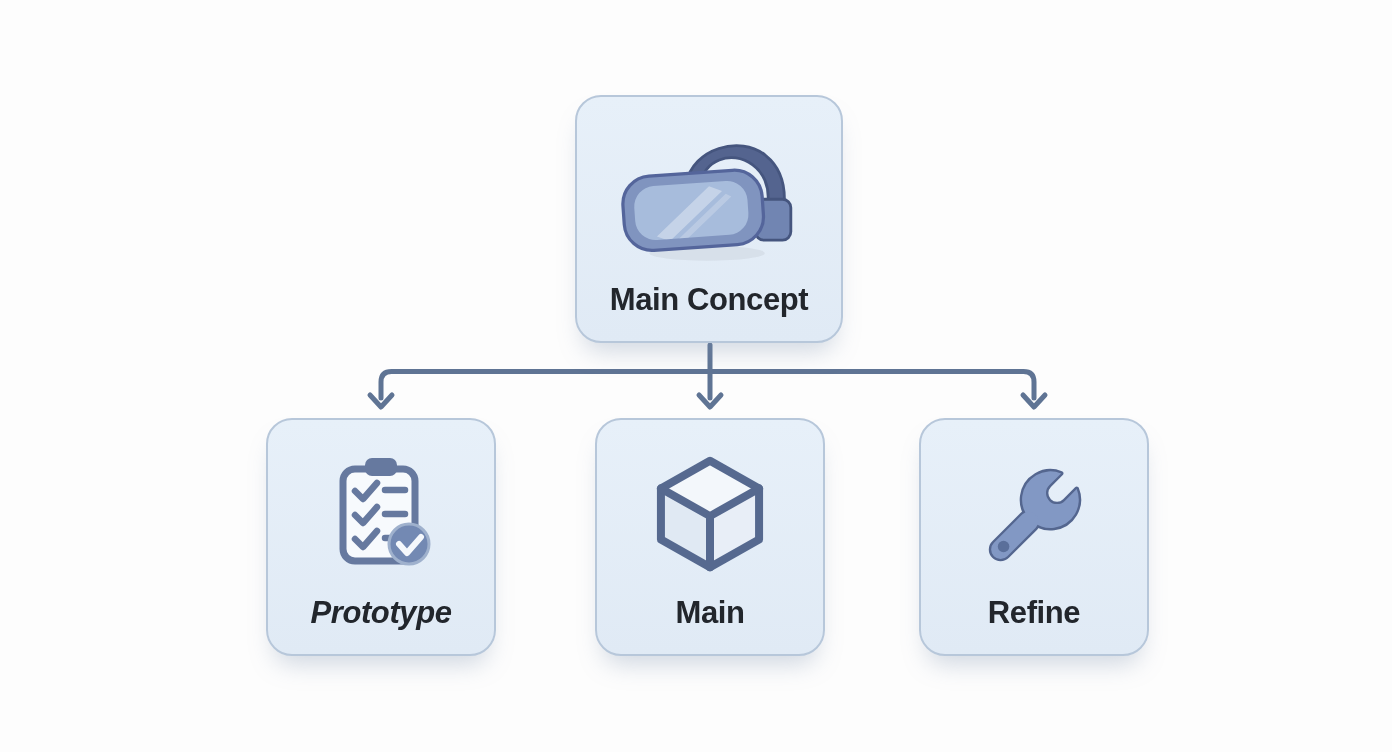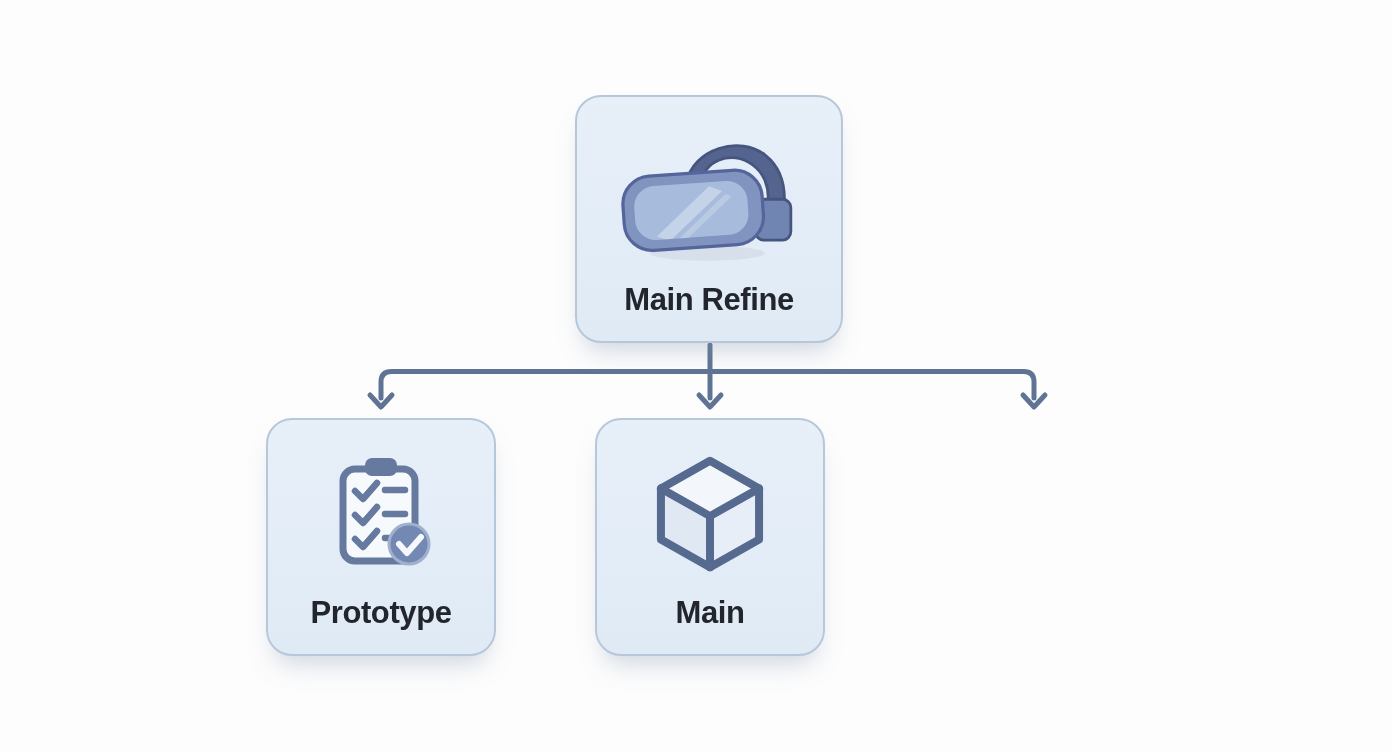--- a/index.html
+++ b/index.html
@@ -16,21 +16,21 @@
     border:2px solid #b7c7da; border-radius:26px;
     box-shadow:0 16px 24px -8px rgba(125,145,175,0.35);
   }
   .icon-wrap { flex:1; display:flex; align-items:center; justify-content:center; width:100%; padding-top:10px; }
   .node-label {
     font-size:31px; font-weight:bold; color:#22262c;
     letter-spacing:-0.4px; margin-bottom:26px; line-height:1;
   }
   .root-node  { left:575px; top:95px;  width:268px; height:248px; }
   .child-node { top:418px; height:238px; width:230px; }
-  .child-1 { left:266px; }
+  .child-1 { left:266px;font-style:italic; }
   .child-2 { left:595px; }
   .child-3 { left:919px; }
 </style>
 </head>
 <body>
 
 <div class="canvas">
 
   <svg class="connectors" viewBox="0 0 1392 752" fill="none" stroke="#5f7494" stroke-width="5" stroke-linecap="round" stroke-linejoin="round">
     <path d="M710 345 V398"></path>
@@ -52,21 +52,21 @@
         <path d="M76 58 C82 22, 134 6, 161 29 C176 41, 182 58, 181 80 L163 82 C166 62, 158 47, 147 39 C124 22, 93 35, 91 60 Z" fill="#54648f" stroke="#45557e" stroke-width="3" stroke-linejoin="round"></path>
         <rect x="150" y="76" width="38" height="44" rx="9" fill="#7185b2" stroke="#45557e" stroke-width="3"></rect>
         <rect x="8" y="48" width="150" height="80" rx="30" transform="rotate(-4 82 88)" fill="#8094bf" stroke="#54659b" stroke-width="3.5"></rect>
         <rect x="20" y="59" width="122" height="58" rx="22" transform="rotate(-4 82 88)" fill="#a7bcdc"></rect>
         <g clip-path="url(#lensClip)">
           <path d="M44 116 L100 62 L114 67 L58 121 Z" fill="#ffffff" opacity="0.35"></path>
           <path d="M62 124 L118 70 L124 73 L68 127 Z" fill="#ffffff" opacity="0.22"></path>
         </g>
       </svg>
     </div>
-    <div class="node-label">Main Refine</div>
+    <div class="node-label">Main Concept</div>
   </div>
 
   <div class="node child-node child-1">
     <div class="icon-wrap">
       <svg width="122" height="130" viewBox="0 0 120 130">
         <rect x="22" y="20" width="72" height="92" rx="12" fill="#f7fafd" stroke="#66799f" stroke-width="7"></rect>
         <rect x="44" y="9" width="32" height="18" rx="7" fill="#66799f"></rect>
         <g stroke="#66799f" stroke-width="6.5" stroke-linecap="round" stroke-linejoin="round" fill="none">
           <path d="M34 42 l8 8 l14 -16"></path>
           <path d="M34 66 l8 8 l14 -16"></path>
@@ -91,14 +91,32 @@
         <g stroke="#56698f" stroke-width="7.5" fill="none" stroke-linejoin="round" stroke-linecap="round">
           <path d="M60 10 L106 36 L106 84 L60 110 L14 84 L14 36 Z"></path>
           <path d="M14 36 L60 62 L106 36"></path>
           <path d="M60 62 L60 110"></path>
         </g>
       </svg>
     </div>
     <div class="node-label">Main</div>
   </div>
 
+  <div class="node child-node child-3">
+    <div class="icon-wrap">
+      <svg width="126" height="126" viewBox="0 0 120 120">
+        <g transform="rotate(45 60 62)">
+          <g stroke="#54668f" stroke-width="4.5" fill="#8298c4" stroke-linejoin="round">
+            <path d="M49.5 15 L49.5 31 A10.5 10.5 0 0 0 70.5 31 L70.5 15 A27 27 0 1 1 49.5 15 Z"></path>
+            <rect x="51" y="60" width="18" height="56" rx="9"></rect>
+          </g>
+          <g fill="#8298c4">
+            <path d="M49.5 15 L49.5 31 A10.5 10.5 0 0 0 70.5 31 L70.5 15 A27 27 0 1 1 49.5 15 Z"></path>
+            <rect x="51" y="60" width="18" height="56" rx="9"></rect>
+          </g>
+          <circle cx="60" cy="103" r="5.5" fill="#5a6f9a"></circle>
+        </g>
+      </svg>
+    </div>
+    <div class="node-label">Refine</div>
+  </div>
 
 </div>
 
 </body></html>

